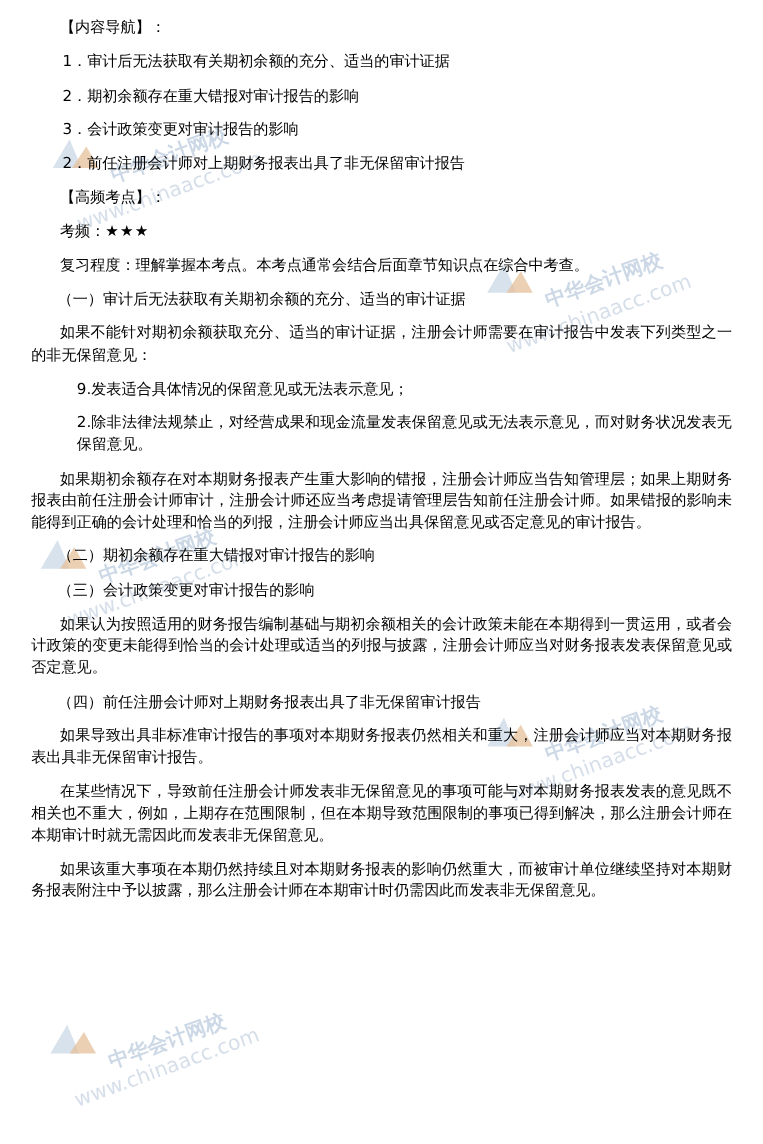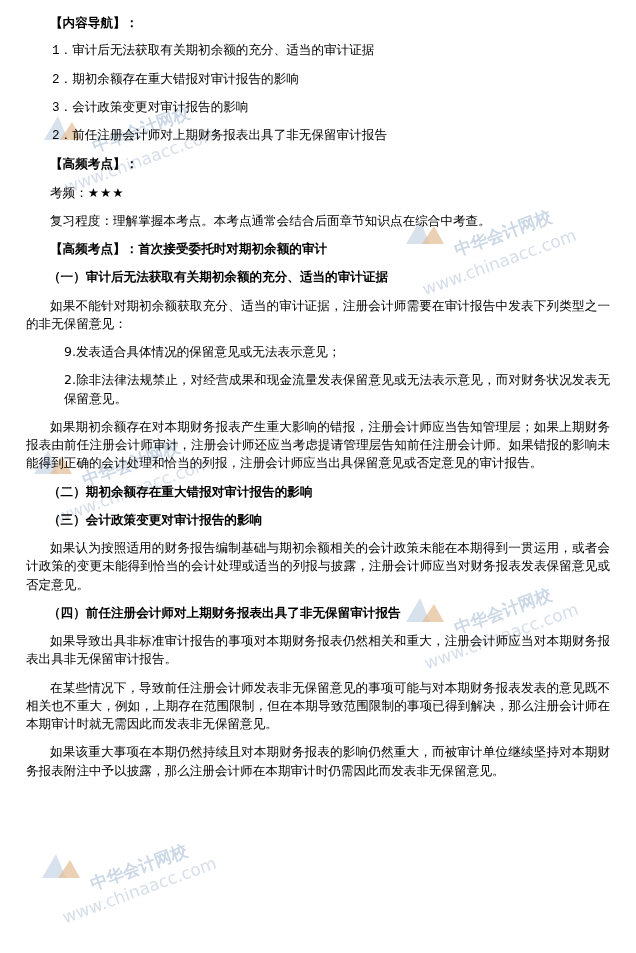--- a/index.html
+++ b/index.html
@@ -29,25 +29,25 @@
     font-size: 12.6px;
     line-height: 1.45;
     color: #000;
     margin: 0 0 10px 0;
     text-align: justify;
     position: relative;
     z-index: 3;
   }
 
   .indent1 { text-indent: 24px; }
-  .indent-list { padding-left: 26px; text-indent: 0; font-family: Liberation Mono, monospace; }
+  .indent-list { padding-left: 26px; text-indent: 0; }
   .indent-sub { padding-left: 38px; text-indent: 0; }
   .indent-head { padding-left: 22px; text-indent: 0; }
 
-  .bold { font-weight: bold; }
+  .bold { font-weight: normal; }
 
   .stars {
     color: #000;
     letter-spacing: 1px;
   }
 
   
   #watermarks {
     position: absolute;
     left: 0; top: 0;
@@ -122,23 +122,20 @@
   <p class="line indent-list">2．前任注册会计师对上期财务报表出具了非无保留审计报告</p>
 
   <p class="line indent1 bold">【高频考点】：</p>
 
   <p class="line indent1">
     <span>考频：</span><span class="stars">★★★</span>
   </p>
 
   <p class="line indent1">复习程度：理解掌握本考点。本考点通常会结合后面章节知识点在综合中考查。</p>
 
-  <p class="line indent1">
-    <span class="bold">【高频考点】：</span><span class="bold">首次接受委托时对期初余额的审计</span>
-  </p>
 
   <p class="line indent-head bold">（一）审计后无法获取有关期初余额的充分、适当的审计证据</p>
   <p class="line indent1">如果不能针对期初余额获取充分、适当的审计证据，注册会计师需要在审计报告中发表下列类型之一的非无保留意见：</p>
   <p class="line indent-sub">9.发表适合具体情况的保留意见或无法表示意见；</p>
   <p class="line indent-sub">2.除非法律法规禁止，对经营成果和现金流量发表保留意见或无法表示意见，而对财务状况发表无保留意见。</p>
 
   <p class="line indent1">如果期初余额存在对本期财务报表产生重大影响的错报，注册会计师应当告知管理层；如果上期财务报表由前任注册会计师审计，注册会计师还应当考虑提请管理层告知前任注册会计师。如果错报的影响未能得到正确的会计处理和恰当的列报，注册会计师应当出具保留意见或否定意见的审计报告。</p>
   <p class="line indent-head bold">（二）期初余额存在重大错报对审计报告的影响</p>
 
   <p class="line indent-head bold">（三）会计政策变更对审计报告的影响</p>

